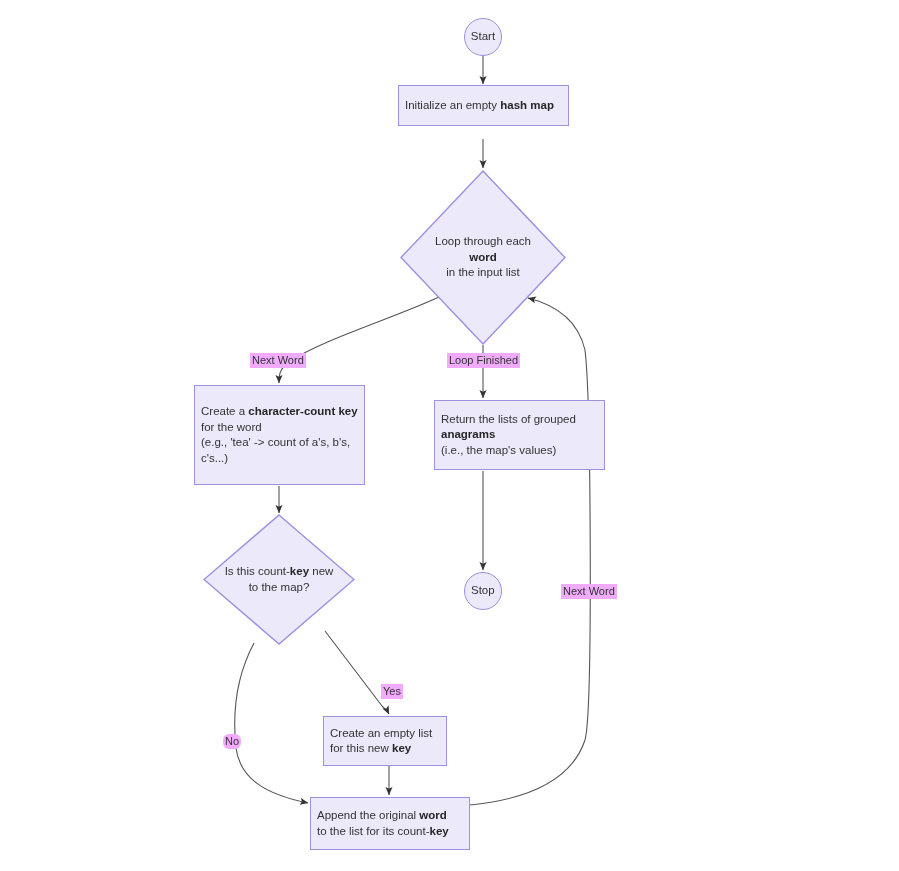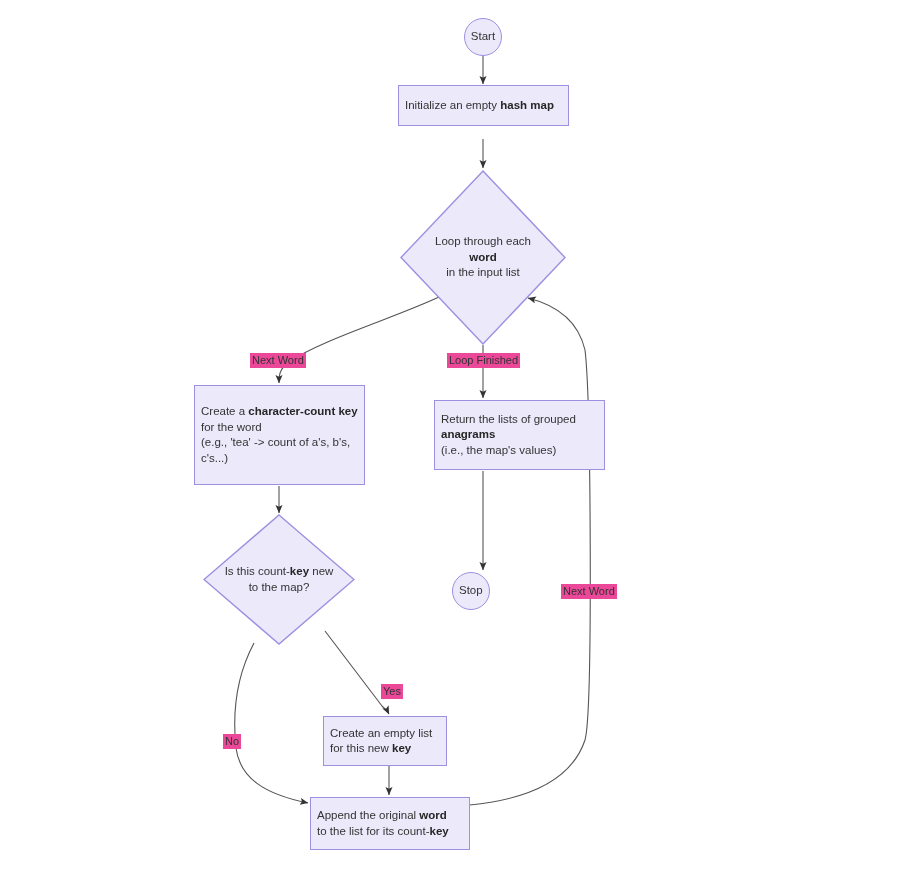--- a/index.html
+++ b/index.html
@@ -69,21 +69,21 @@
     position: relative;
     z-index: 2;
     text-align: center;
     color: #333333;
     font-size: 11.5px;
     line-height: 15.5px;
     width: 74%;
   }
   .edge-label {
     position: absolute;
-    background: #ec4899;
+    background: #f0abfc;
     color: #333333;
     font-size: 11px;
     line-height: 13px;
     padding: 1px 2px;
     white-space: nowrap;
   }
   b { font-weight: bold; color: #262626; }
 </style>
 </head>
 <body>
@@ -133,31 +133,31 @@
     <span class="txt">Return the lists of grouped<br><b>anagrams</b><br>(i.e., the map's values)</span>
   </div>
 
   <div class="decision-wrap" style="left:203px; top:514px; width:152px; height:131px;">
     <svg class="decision-shape" viewBox="0 0 152 131" preserveAspectRatio="none">
       <polygon points="76,1 151,65.5 76,130 1,65.5" fill="#ece9fb" stroke="#9f8fe0" stroke-width="1.4"></polygon>
     </svg>
     <span class="decision-label">Is this count-<b>key</b> new<br>to the map?</span>
   </div>
 
-  <div class="node terminator" style="left:452px; top:572px; width:38px; height:38px;">
+  <div class="node terminator" style="left:464px; top:572px; width:38px; height:38px;">
     <span class="txt">Stop</span>
   </div>
 
   <div class="node process" style="left:323px; top:716px; width:124px; height:50px;">
     <span class="txt">Create an empty list<br>for this new <b>key</b></span>
   </div>
 
   <div class="node process" style="left:310px; top:797px; width:160px; height:53px;">
     <span class="txt">Append the original <b>word</b><br>to the list for its count-<b>key</b></span>
   </div>
 
   <div class="edge-label" style="left:250px; top:353px;">Next Word</div>
   <div class="edge-label" style="left:447px; top:353px;">Loop Finished</div>
   <div class="edge-label" style="left:381px; top:684px;">Yes</div>
-  <div class="edge-label" style="left:223px; top:734px;">No</div>
+  <div class="edge-label" style="left:223px; top:734px;border-radius:6px;">No</div>
   <div class="edge-label" style="left:561px; top:584px;">Next Word</div>
 
 </div>
 
 </body></html>

